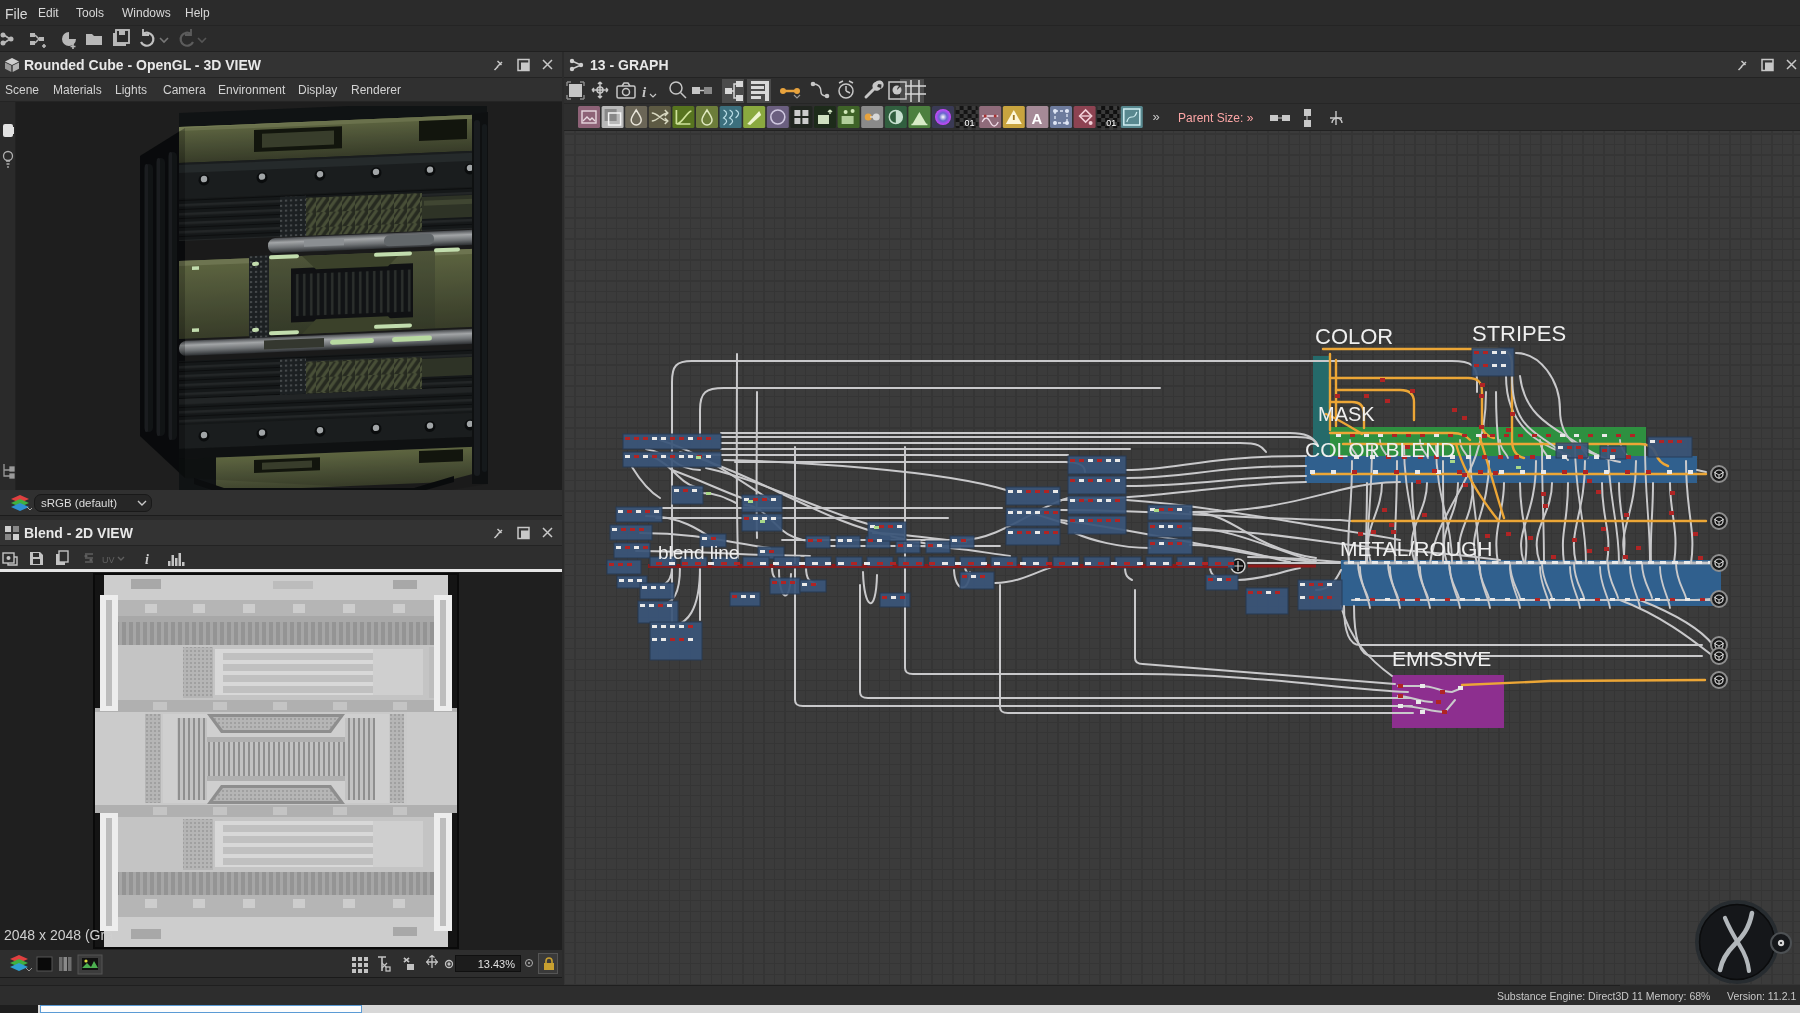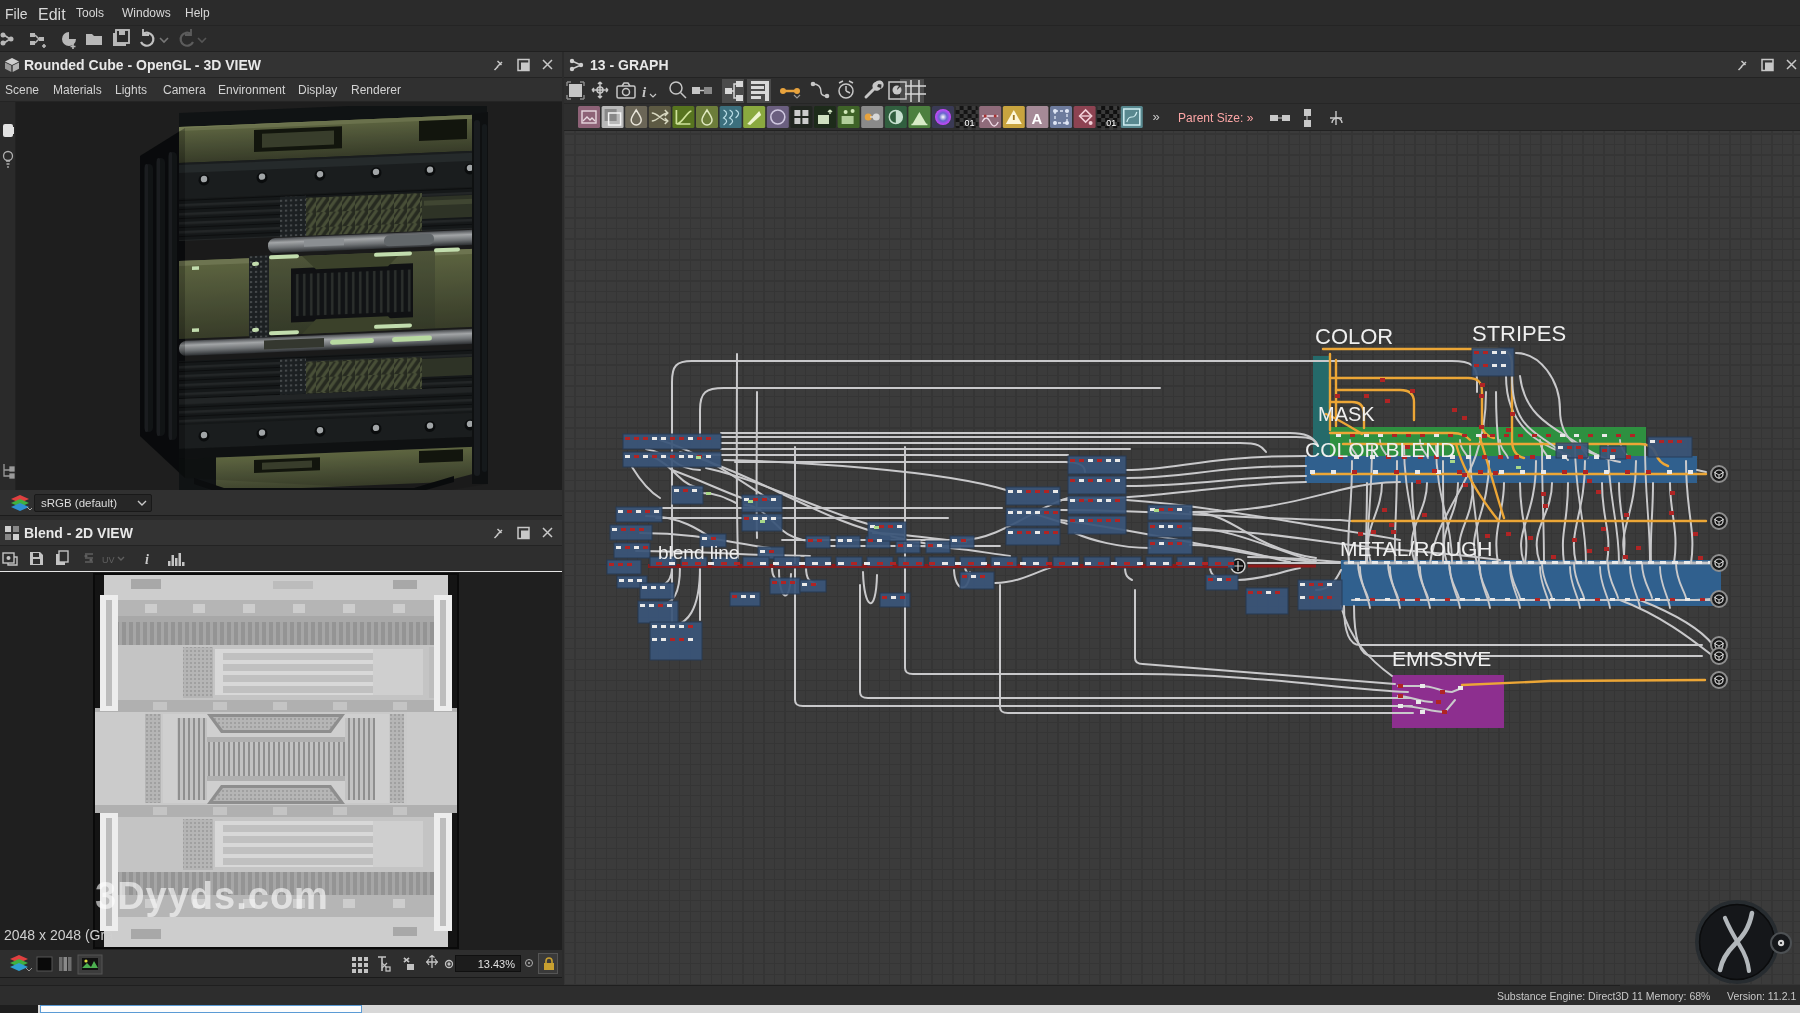--- a/index.html
+++ b/index.html
@@ -7,21 +7,21 @@
 .abs{position:absolute}
 .panelhead{position:absolute;background:#333333;border-bottom:1px solid #232323}
 .ptitle{font-weight:bold;font-size:14px;color:#e8e8e8}
 .mitem{display:inline-block;font-size:12px;color:#d2d2d2}
 svg{display:block}
 </style></head>
 <body>
 
 <div class="abs" style="left:0;top:0;width:1800px;height:26px;background:#2b2b2b;border-bottom:1px solid #242424">
 <span class="abs" style="left:5px;top:6px;font-size:14px;color:#d8d8d8">File</span>
-<span class="abs" style="left:38px;top:6px;font-size:16px;color:#d8d8d8">Edit</span>
+<span class="abs" style="left:38px;top:6px;font-size:12px;color:#d8d8d8">Edit</span>
 <span class="abs" style="left:76px;top:6px;font-size:12px;color:#d8d8d8">Tools</span>
 <span class="abs" style="left:122px;top:6px;font-size:12px;color:#d8d8d8">Windows</span>
 <span class="abs" style="left:185px;top:6px;font-size:12px;color:#d8d8d8">Help</span>
 </div>
 <div class="abs" style="left:0;top:26px;width:1800px;height:26px;background:#2b2b2b;border-bottom:1px solid #202020">
 <svg class="abs" style="left:0;top:0" width="230" height="26" viewBox="0 0 230 26">
 <g stroke="#b8b8b8" stroke-width="1.6" fill="none">
  <circle cx="3" cy="9" r="2.5" fill="#b8b8b8" stroke="none"></circle>
         <circle cx="11" cy="13" r="2.5" fill="#b8b8b8" stroke="none"></circle>
         <circle cx="3" cy="17" r="2.5" fill="#b8b8b8" stroke="none"></circle>
@@ -229,21 +229,21 @@
       <path d="M6 50 L51 22 L51 372 L6 330 z" fill="#000" opacity=".22"></path>
     </svg>
 </div>
 <div class="abs" style="left:0;top:490px;width:562px;height:26px;background:#303030;border-bottom:1px solid #1c1c1c">
 <svg class="abs" style="left:10px;top:4px" width="22" height="18" viewBox="0 0 22 18">
 <path d="M10 1 L19 5 10 9 1 5z" fill="#e04040"></path>
       <path d="M10 5 L19 9 10 13 1 9z" fill="#40b040"></path>
       <path d="M10 9 L19 13 10 17 1 13z" fill="#3090d0"></path>
 <path d="M17 13 l3 3 3-3" stroke="#aaa" fill="none"></path>
     </svg>
-<div class="abs" style="left:34px;top:4px;width:118px;height:18px;background:#262626;border:1px solid #191919;border-radius:2px">
+<div class="abs" style="left:34px;top:4px;width:118px;height:18px;background:#262626;border:1px solid #191919;border-radius:7px">
 <span class="abs" style="left:6px;top:2px;font-size:11.5px;color:#dcdcdc">sRGB (default)</span>
 <svg class="abs" style="left:102px;top:5px" width="10" height="8">
         <path d="M1 1 l4 4 4-4" stroke="#c8c8c8" fill="none" stroke-width="1.4"></path>
       </svg>
 </div>
   </div>
 <div class="panelhead" style="left:0;top:520px;width:562px;height:26px">
 <svg class="abs" style="left:4px;top:5px" width="16" height="16" viewBox="0 0 16 16">
       <g fill="#d0d0d0">
         <rect x="1" y="1" width="6" height="6"></rect>
@@ -253,21 +253,21 @@
       </g>
     </svg>
 <span class="ptitle abs" style="left:24px;top:5px">Blend - 2D VIEW</span>
 <svg class="abs" style="left:492px;top:6px" width="62" height="14" viewBox="0 0 62 14" stroke="#c8c8c8" stroke-width="1.5" fill="none">
 <path d="M5 9 l5-5 m-4.5-1 l4 4 m-7 5 l3.5-3.5"></path>
 <rect x="26" y="1.5" width="11" height="11"></rect>
       <rect x="29" y="4.5" width="8" height="8" fill="#c8c8c8" stroke="none"></rect>
 <path d="M51 2 l9 9 m0-9 l-9 9"></path>
     </svg>
 </div>
-<div class="abs" style="left:0;top:546px;width:562px;height:26px;background:#2e2e2e;border-bottom:1px solid #e5e5e5">
+<div class="abs" style="left:0;top:546px;width:562px;height:26px;background:#2e2e2e;border-bottom:3px solid #e5e5e5">
 <svg class="abs" style="left:2px;top:3px" width="200" height="20" viewBox="0 0 200 20">
 <g stroke="#c4c4c4" fill="none" stroke-width="1.4">
  <rect x="1" y="4" width="11" height="10"></rect>
         <path d="M12 8 h3 v8 h-9 v-2"></path>
         <circle cx="6.5" cy="9" r="2" fill="#c4c4c4" stroke="none"></circle>
  <g transform="translate(27,0)">
           <path d="M1 3 h10 l3 3 v10 h-13 z" fill="#c4c4c4" stroke="none"></path>
           <rect x="4" y="4" width="6" height="4" fill="#2e2e2e" stroke="none"></rect>
           <rect x="4" y="10" width="7" height="5" fill="#2e2e2e" stroke="none"></rect>
         </g>
@@ -389,21 +389,20 @@
       <rect x="7" y="22" width="18" height="116" fill="#ededed" opacity="1.0"></rect>
       <rect x="13" y="27" width="6" height="106" fill="#bdbdbd" opacity="1.0"></rect>
       <rect x="7" y="240" width="18" height="118" fill="#ededed" opacity="1.0"></rect>
       <rect x="13" y="245" width="6" height="108" fill="#bdbdbd" opacity="1.0"></rect>
       <rect x="341" y="22" width="18" height="116" fill="#ededed" opacity="1.0"></rect>
       <rect x="347" y="27" width="6" height="106" fill="#bdbdbd" opacity="1.0"></rect>
       <rect x="341" y="240" width="18" height="118" fill="#ededed" opacity="1.0"></rect>
       <rect x="347" y="245" width="6" height="108" fill="#bdbdbd" opacity="1.0"></rect>
     </svg>
 <div class="abs" style="left:4px;top:355px;font-size:14px;color:#cfcfcf">2048 x 2048 (Gra</div>
-<div class="abs" style="left:95px;top:303px;font-size:38px;font-weight:bold;color:rgba(255,255,255,.60);letter-spacing:1px">3Dyyds.com</div>
 </div>
 <div class="abs" style="left:0;top:950px;width:562px;height:28px;background:#2e2e2e;border-bottom:1px solid #1a1a1a">
 <svg class="abs" style="left:8px;top:3px" width="100" height="22" viewBox="0 0 100 22">
  <path d="M11 2 L20 6 11 10 2 6z" fill="#e04040"></path>
       <path d="M11 6 L20 10 11 14 2 10z" fill="#40b040"></path>
       <path d="M11 10 L20 14 11 18 2 14z" fill="#30a0d0"></path>
  <path d="M18 15 l3 3 3-3" stroke="#999" fill="none"></path>
  <rect x="29" y="4" width="15" height="14" fill="#0a0a0a" stroke="#555" stroke-width="1"></rect>
  <g fill="#6e6e6e">
         <rect x="51" y="4" width="3.5" height="14"></rect>

